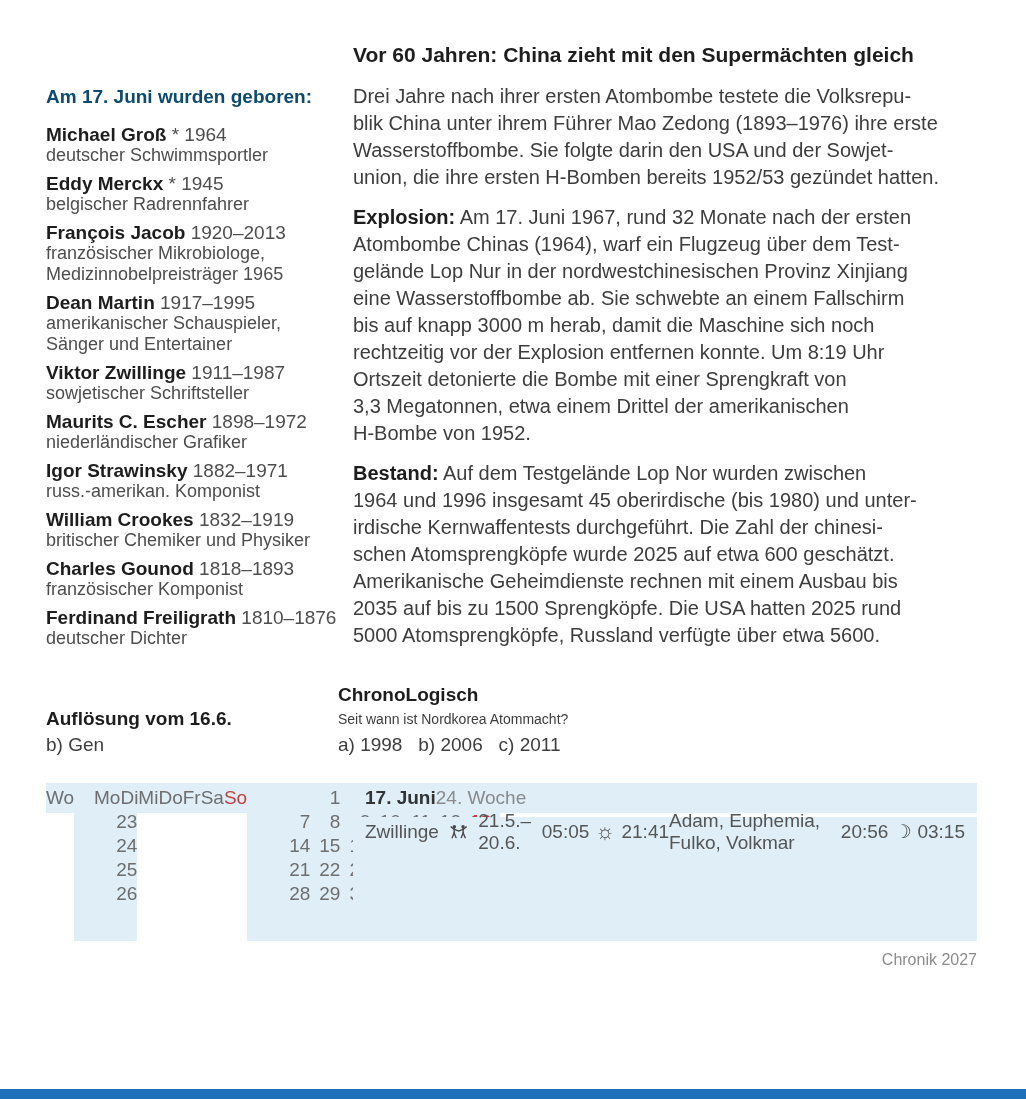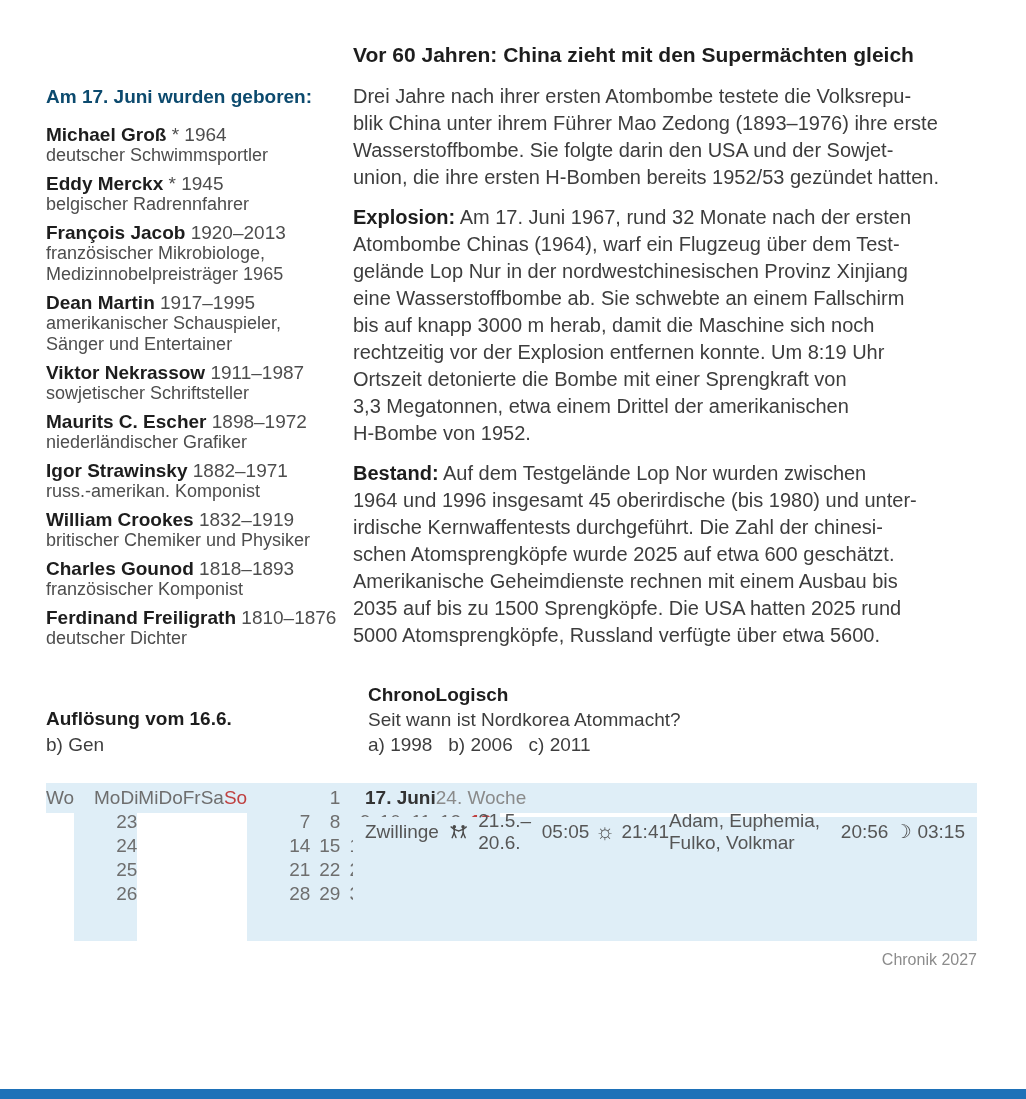--- a/index.html
+++ b/index.html
@@ -10,23 +10,23 @@
     -webkit-font-smoothing:antialiased;
   }
   .abs{position:absolute;}
   
   #article{left:353px;top:43px;width:624px;}
   .article-title{font-size:21px;font-weight:700;color:#1d1d1d;margin:0 0 16px 0;}
   .para{font-size:20px;line-height:27px;color:#3d3d3d;margin:0 0 13px 0;}
   .para b{color:#1d1d1d;}
   .prewrap{white-space:pre-line;}
   
-  #quiz{left:368px;top:682px;width:624px;}
+  #quiz{left:338px;top:682px;width:624px;}
   .quiz-title{font-size:19px;font-weight:700;color:#1d1d1d;line-height:25px;margin:0;}
-  .quiz-q{font-size:19px;color:#3d3d3d;line-height:25px;margin:0;}
+  .quiz-q{font-size:14px;color:#3d3d3d;line-height:25px;margin:0;}
   .quiz-a{font-size:19px;color:#3d3d3d;line-height:25px;margin:0;white-space:pre-wrap;}
   
   #birthdays{left:46px;top:86px;width:300px;}
   .bd-heading{font-size:19px;font-weight:700;color:#0c4a6e;margin:0 0 16px 0;}
   .entry{margin:0 0 7px 0;font-size:19px;line-height:21px;}
   .entry .nm{font-weight:700;color:#1d1d1d;}
   .entry .dt{color:#4d4d4d;}
   .entry-desc{font-size:18px;line-height:21px;color:#4d4d4d;white-space:pre-line;}
   
   #solution{left:46px;top:706px;width:300px;}
@@ -117,21 +117,21 @@
     <span class="nm">François Jacob</span> <span class="dt">1920–2013</span>
     <div class="entry-desc">französischer Mikrobiologe,
 Medizinnobelpreisträger 1965</div>
   </div>
   <div class="entry">
     <span class="nm">Dean Martin</span> <span class="dt">1917–1995</span>
     <div class="entry-desc">amerikanischer Schauspieler,
 Sänger und Entertainer</div>
   </div>
   <div class="entry">
-    <span class="nm">Viktor Nekrassow</span> <span class="dt">1911–1987</span>
+    <span class="nm">Viktor Zwillinge</span> <span class="dt">1911–1987</span>
     <div class="entry-desc">sowjetischer Schriftsteller</div>
   </div>
   <div class="entry">
     <span class="nm">Maurits C. Escher</span> <span class="dt">1898–1972</span>
     <div class="entry-desc">niederländischer Grafiker</div>
   </div>
   <div class="entry">
     <span class="nm">Igor Strawinsky</span> <span class="dt">1882–1971</span>
     <div class="entry-desc">russ.-amerikan. Komponist</div>
   </div>

